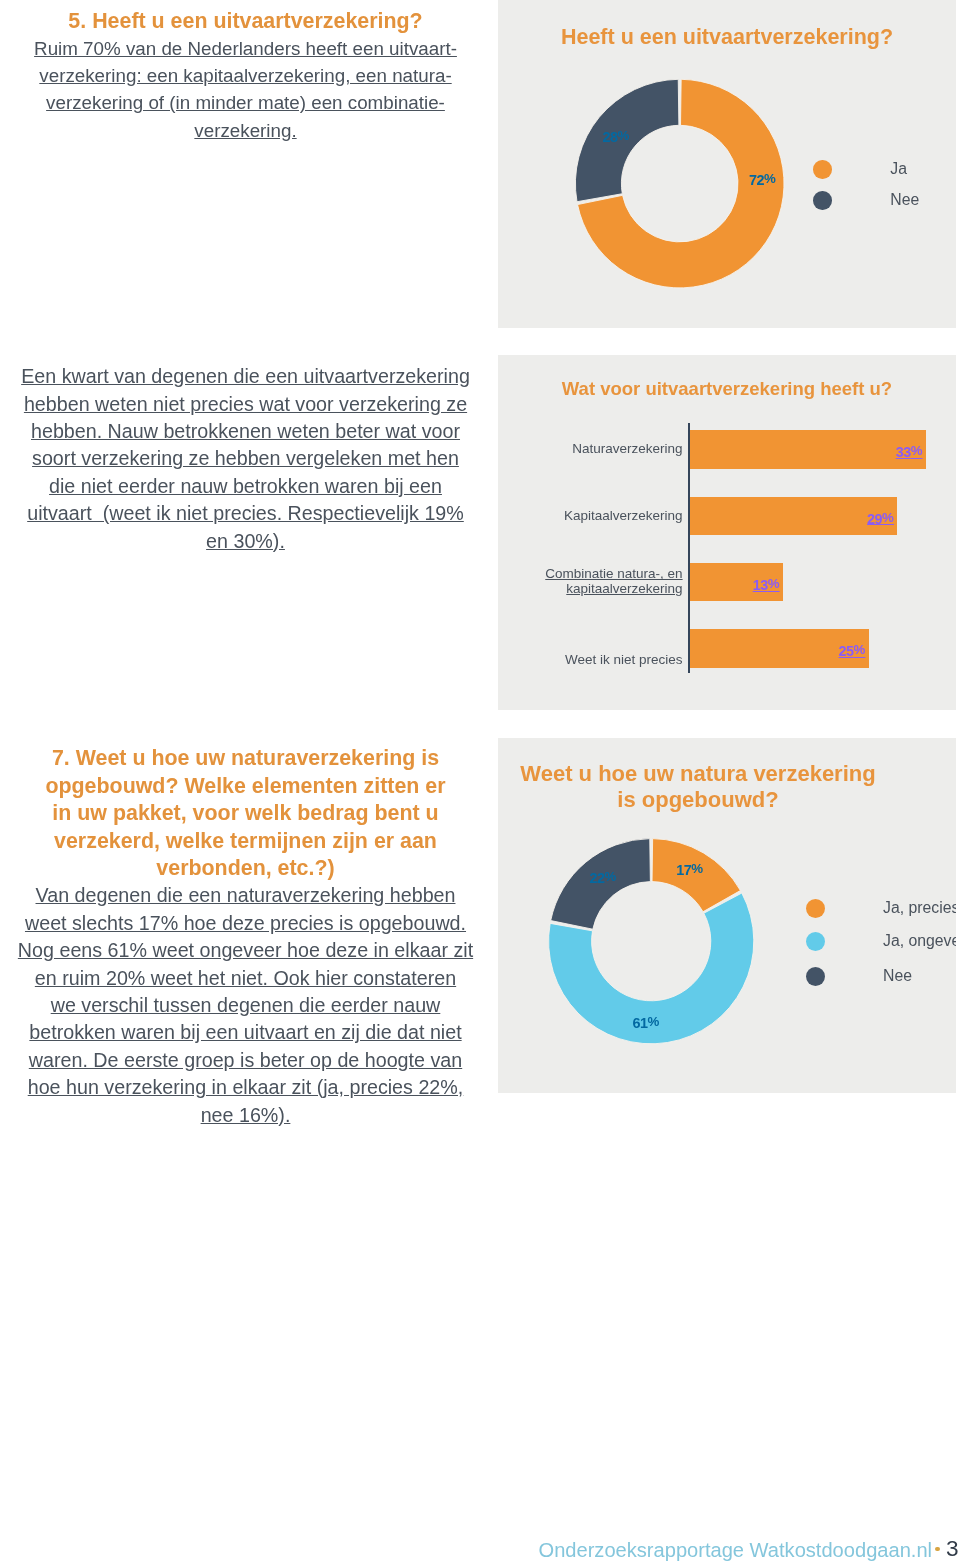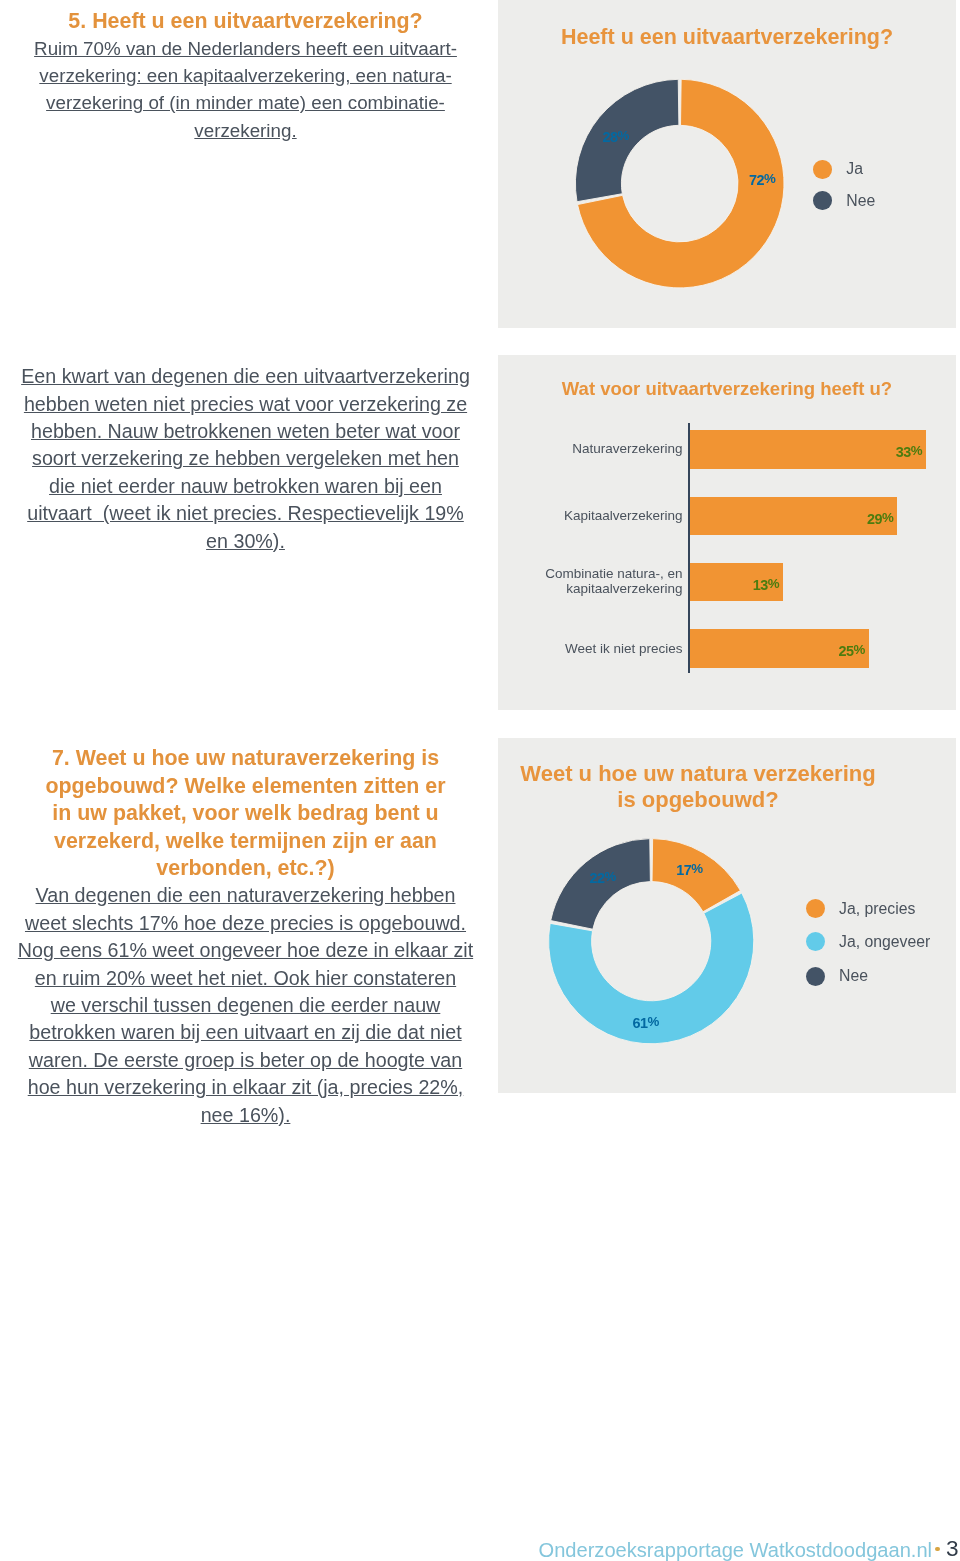--- a/index.html
+++ b/index.html
@@ -20,28 +20,28 @@
   .panel{position:absolute;background:#EDEDEB;overflow:hidden;}
   .panel-title{position:absolute;color:#E8943D;font-weight:bold;text-align:center;
                white-space:nowrap;}
 
   
   .dlabel{position:absolute;color:#0369a1;font-weight:bold;font-size:14.4px;
           white-space:nowrap;letter-spacing:-0.5px;}
   .dlabel .pct{font-size:13.3px;vertical-align:0.14em;letter-spacing:0;}
 
   
-  .legend-item{position:absolute;display:flex;align-items:center;}
+  .legend-item{position:absolute;display:flex;gap:44px;}
   .legend-dot{border-radius:50%;flex:none;}
   .legend-label{color:#4A525C;font-size:15.8px;margin-left:14.4px;white-space:nowrap;}
 
   
   .bar{position:absolute;}
-  .bar-val{position:absolute;color:#4d7c0f;font-weight:bold;font-size:14.4px;
-           white-space:nowrap;letter-spacing:-0.5px;}
+  .bar-val{position:absolute;color:#8b5cf6;font-weight:bold;font-size:14.4px;
+           white-space:nowrap;letter-spacing:-0.5px;text-decoration:underline;}
   .bar-val .pct{font-size:13.3px;vertical-align:0.14em;letter-spacing:0;}
   .bar-cat{position:absolute;color:#4A525C;font-size:13.5px;text-align:right;
            white-space:nowrap;line-height:14.8px;}
   .axis{position:absolute;background:#35455A;}
 
   
     .footer{position:absolute;font-size:20.1px;white-space:nowrap;}
   .footer .sep{display:inline-block;width:4.2px;height:4.2px;border-radius:50%;
                margin:0 6.3px 0 3.4px;position:relative;top:-5.3px;
                font-size:0;color:transparent;overflow:hidden;}
@@ -100,24 +100,24 @@
     <div id="bars">
         <div class="axis" style="left: 189.7px; top: 67.7px; width: 2.8px; height: 250.5px;"></div>
         <div class="bar" style="left: 192px; top: 75.4px; width: 235.95px; height: 38.4px; background: rgb(241, 148, 51);"></div>
         <div class="bar-val" style="left: 361.95px; top: 88.3px; width: 62.6px; text-align: right;">33<span class="pct">%</span></div>
         <div class="bar-cat" style="left: 0px; top: 87.2px; width: 184.6px;"><span>Naturaverzekering</span></div>
         <div class="bar" style="left: 192px; top: 141.7px; width: 207.35px; height: 38.4px; background: rgb(241, 148, 51);"></div>
         <div class="bar-val" style="left: 333.35px; top: 154.6px; width: 62.6px; text-align: right;">29<span class="pct">%</span></div>
         <div class="bar-cat" style="left: 0px; top: 153.5px; width: 184.6px;"><span>Kapitaalverzekering</span></div>
         <div class="bar" style="left: 192px; top: 208px; width: 92.95px; height: 38.4px; background: rgb(241, 148, 51);"></div>
         <div class="bar-val" style="left: 218.95px; top: 220.9px; width: 62.6px; text-align: right;">13<span class="pct">%</span></div>
-        <div class="bar-cat" style="left: 0px; top: 212.4px; width: 184.6px;"><span>Combinatie natura-, en</span><br><span>kapitaalverzekering</span></div>
+        <div class="bar-cat" style="left: 0px; top: 212.4px; width: 184.6px; text-decoration: underline;"><span>Combinatie natura-, en</span><br><span>kapitaalverzekering</span></div>
         <div class="bar" style="left: 192px; top: 274.3px; width: 178.75px; height: 38.4px; background: rgb(241, 148, 51);"></div>
         <div class="bar-val" style="left: 304.75px; top: 287.2px; width: 62.6px; text-align: right;">25<span class="pct">%</span></div>
-        <div class="bar-cat" style="left: 0px; top: 287px; width: 184.6px;"><span>Weet ik niet precies</span></div>
+        <div class="bar-cat" style="left: 0px; top: 298px; width: 184.6px;"><span>Weet ik niet precies</span></div>
       </div>
   </div>
 
   <div class="textcol" style="top:745.3px">
     <p class="q-head"><span>7. </span><span>Weet u hoe uw naturaverzekering is</span><br>
       <span>opgebouwd? Welke elementen zitten er</span><br>
       <span>in uw pakket, voor welk bedrag bent u</span><br>
       <span>verzekerd, welke termijnen zijn er aan</span><br>
       <span>verbonden, etc.?)</span></p>
     <p class="q-body">

